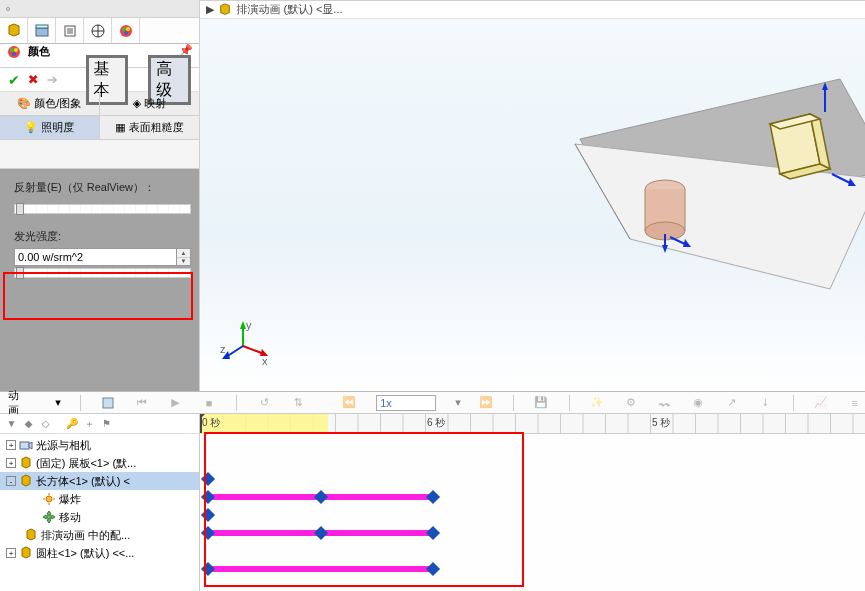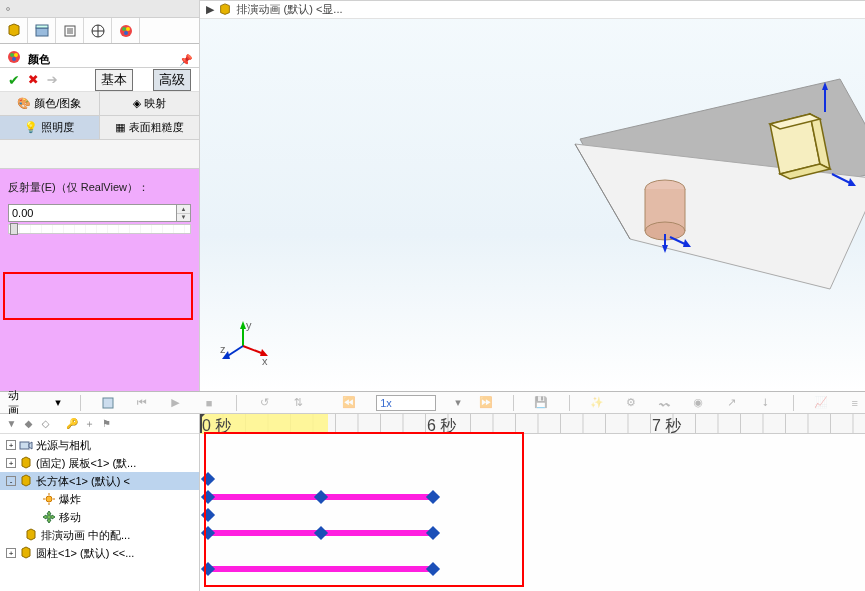--- a/index.html
+++ b/index.html
@@ -6,37 +6,37 @@
   body { width: 865px; height: 591px; background: #fff; position: relative; overflow: hidden; }
   
   
   .left-panel { position: absolute; left: 0; top: 0; width: 200px; height: 391px; background: #f5f5f5; border-right: 1px solid #d0d0d0; }
   .topstrip { height: 18px; background: #e8e8e8; border-bottom: 1px solid #d0d0d0; display: flex; align-items: center; padding-left: 6px; gap: 8px; }
   .topstrip .dot { width:4px;height:4px;border:1px solid #999;border-radius:50%; }
   .tab-row { height: 26px; display: flex; align-items: stretch; border-bottom: 1px solid #c0c0c0; background: #fdfdfd; }
   .tab-row .tab { width: 28px; display:flex;align-items:center;justify-content:center; border-right:1px solid #d8d8d8; cursor:pointer; }
   .tab-row .tab svg { width:16px;height:16px; }
   
-  .panel-title { height: 24px; display:flex; align-items:flex-end; gap:6px; padding: 0 6px; border-bottom:1px solid #d0d0d0; background:#fff; }
+  .panel-title { height: 24px; display:flex; align-items:flex-start; gap:6px; padding: 0 6px; border-bottom:1px solid #d0d0d0; background:#fff; }
   .panel-title .pin { margin-left:auto; color:#888; }
   
   .confirm-row { height: 24px; display:flex; align-items:center; gap:8px; padding: 0 8px; background:#fff; border-bottom:1px solid #e0e0e0;}
   .confirm-row .ok { color:#17a317; font-size:14px; }
   .confirm-row .cancel { color:#d11; font-size:13px; }
   .confirm-row .arrow { color:#bbb; font-size:13px; }
   .mode-btns { margin-left:auto; display:flex; }
-  .mode-btn { border:1px solid #737373; background:#f2f2f2; padding:1px 5px; font-size:13px; cursor:pointer;margin-left:20px; }
+  .mode-btn { border:3px solid #737373; background:#f2f2f2; padding:1px 5px; font-size:16px; cursor:pointer;margin-left:20px; }
   .mode-btn.active { background:#dce3ea; }
   
   .section-row { display:flex; background:#eee; border-bottom:1px solid #d0d0d0; }
   .section-btn { flex:1; display:flex; align-items:center; justify-content:center; gap:3px; padding:4px 2px; border-right:1px solid #d0d0d0; cursor:pointer; font-size:11px;}
   .section-btn:last-child { border-right:none;}
   .section-btn.expanded { background:#c9d7e8; }
   
-  .scroll-area { position:absolute; top:168px; left:0; right:0; bottom:0; overflow:hidden; background:#f0abfc; border-top:1px solid #d0d0d0;}
+  .scroll-area { position:absolute; top:168px; left:0; right:0; bottom:0; overflow:hidden; background:#a3a3a3; border-top:1px solid #d0d0d0;padding-left:6px;}
   .field-group { padding: 3px 8px 2px 8px; }
   .field-label { font-size:11px; color:#222; padding:2px 0; }
   .num-input { display:flex; align-items:center; margin-top:2px; }
   .num-input input { flex:1; height:18px; border:1px solid #999; padding:0 3px; font-size:11px; background:#fff;}
   .num-input .spin { width:14px; height:18px; border:1px solid #999; border-left:none; background:#f0f0f0; display:flex; flex-direction:column;}
   .num-input .spin div{flex:1;display:flex;align-items:center;justify-content:center;font-size:6px;color:#555;cursor:pointer;border-bottom:1px solid #ccc;}
   .num-input .spin div:last-child{border:none;}
   .slider-track { height:10px; border:1px solid #ccc; margin-top:2px; background:repeating-linear-gradient(90deg,#fff,#fff 10px,#f5f5f5 10px,#f5f5f5 11px); display:flex;align-items:center;}
   .slider-thumb { width:8px;height:12px;background:#e0e0e0;border:1px solid #888;margin-top:-1px;}
   .chk-row { display:flex;align-items:center;gap:4px;padding:4px 8px;}
@@ -68,21 +68,21 @@
   .tree-item.sel { background:#bcd4ee; }
   .tree-item.d1{padding-left:24px;}
   .tree-item.d2{padding-left:42px;}
   .ico{width:14px;height:14px;display:inline-block;}
   
   .timeline-col { flex:1; position:relative; overflow:hidden; background:#fefefe;}
   .ruler { height:20px; border-bottom:1px solid #ccc; position:relative; background:#f7f7f7;
     background-image: linear-gradient(90deg, rgba(0,0,0,.18) 1px, transparent 1px);
     background-size: 22.5px 100%;
   }
-  .ruler .tick { position:absolute; top:2px; font-size:16px; color:#444;}
+  .ruler .tick { position:absolute; top:2px; font-size:10px; color:#444;}
   .time-strip{position:absolute;left:0;top:0;width:128px;height:20px;background:#fff68a;opacity:.85;}
   .playhead{position:absolute;left:0;top:0;height:100%;width:2px;background:#444;}
   .playhead::before{content:'';position:absolute;top:-1px;left:-4px;border:5px solid transparent;border-top-color:#444;}
   
   .track { height:18px; position:relative;}
   .keydiamond { position:absolute; width:10px;height:10px; transform: translate(-50%,-50%) rotate(45deg); background:#1b4fb8; top:50%; }
   .bar { position:absolute; height:6px; top:50%; transform:translateY(-50%); background:#ff1fe0;}
 
   .red-box2 { position:absolute; left:204px; top:432px; width:320px; height:155px; border:2px solid #ff0000; pointer-events:none;}
   
@@ -171,22 +171,28 @@
         <span>▦</span>
         <span>表面粗糙度</span>
       </div>
   </div>
 
   <div class="scroll-area">
     <div class="field-group" style="margin-top:6px;">
       <div class="field-label">反射量(E)（仅 RealView）：</div>
     </div>
     <div class="field-group">
+      <div class="slider-track">
+          <div class="slider-thumb" style="margin-left:1px;"></div>
+        </div>
+    </div>
+    <div class="field-group" style="margin-top:8px;">
+      <div class="field-label">发光强度:</div>
       <div class="num-input">
-        <input value="0.00" style="">
+        <input value="0.00 w/srm^2" style="">
         <div class="spin">
             <div>▲</div>
             <div>▼</div>
           </div>
       </div>
       <div class="slider-track">
           <div class="slider-thumb" style="margin-left:1px;"></div>
         </div>
     </div>
   </div>
@@ -355,21 +361,21 @@
         </div>
     </div>
 
     <div class="timeline-col">
       <div class="ruler">
         <div class="time-strip"></div>
         <div class="playhead"></div>
         <div id="ruler-ticks">
             <span class="tick" style="left: 2px;">0 秒</span>
             <span class="tick" style="left: 227px;">6 秒</span>
-            <span class="tick" style="left: 452px;">7 秒</span>
+            <span class="tick" style="left: 452px;">5 秒</span>
           </div>
       </div>
       <div id="tracks">
           <div class="track"></div>
           <div class="track"></div>
           <div class="track">
             <div class="keydiamond" style="left: 8px;"></div>
           </div>
           <div class="track">
             <div class="bar" style="left: 8px; width: 225px;"></div>

